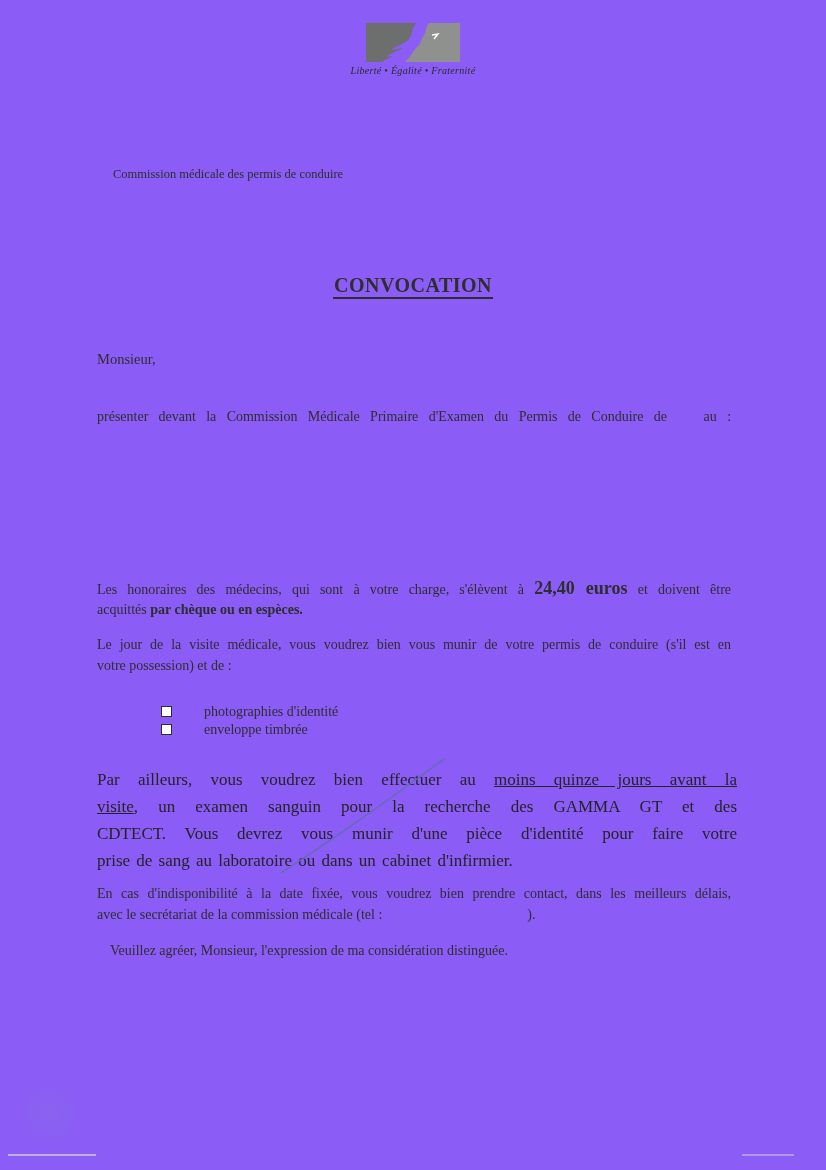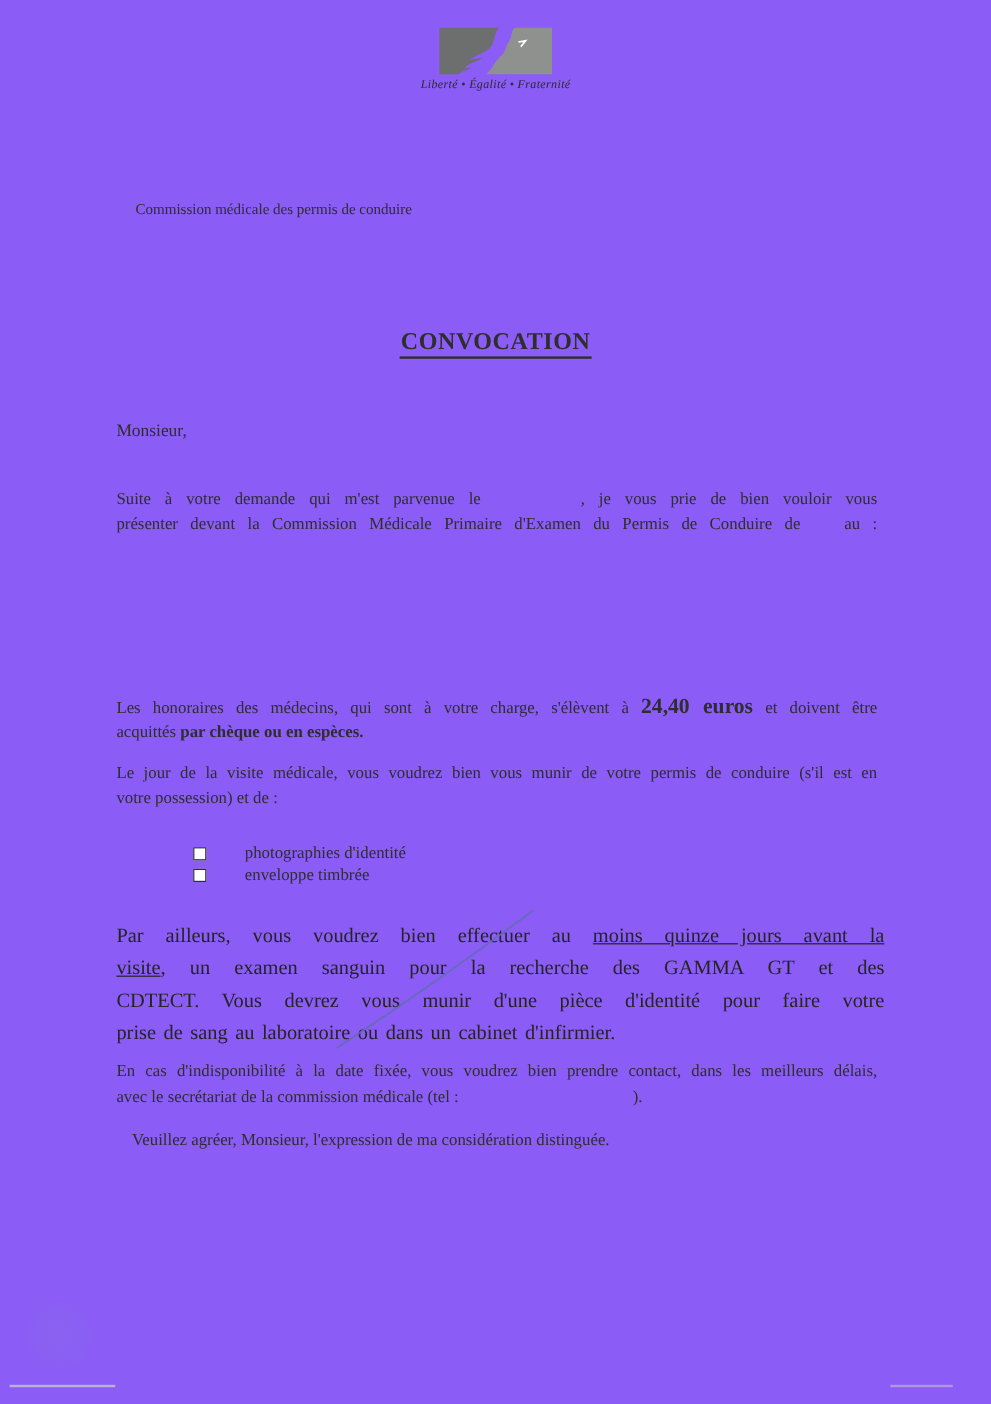--- a/index.html
+++ b/index.html
@@ -70,25 +70,20 @@
   <div class="service">Commission médicale des permis de conduire</div>
 
   <div class="title-wrap">
     <span class="title">CONVOCATION</span>
   </div>
 
   <div class="salutation">Monsieur,</div>
 
   <div class="par p-request">
     <span class="line jl">
-      <span>Suite à votre demande qui m'est parvenue le</span>
-      <span class="blank blank-date"></span>
-      <span>, je vous prie de bien vouloir vous</span>
-    </span>
-    <span class="line jl">
       <span>présenter devant la Commission Médicale Primaire d'Examen du Permis de Conduire de</span>
       <span class="blank blank-city"></span>
       <span>au :</span>
     </span>
   </div>
 
   <div class="par p-fees">
     <span class="line jl">
       <span>Les honoraires des médecins, qui sont à votre charge, s'élèvent à</span>
       <span class="amount">24,40 euros</span>

